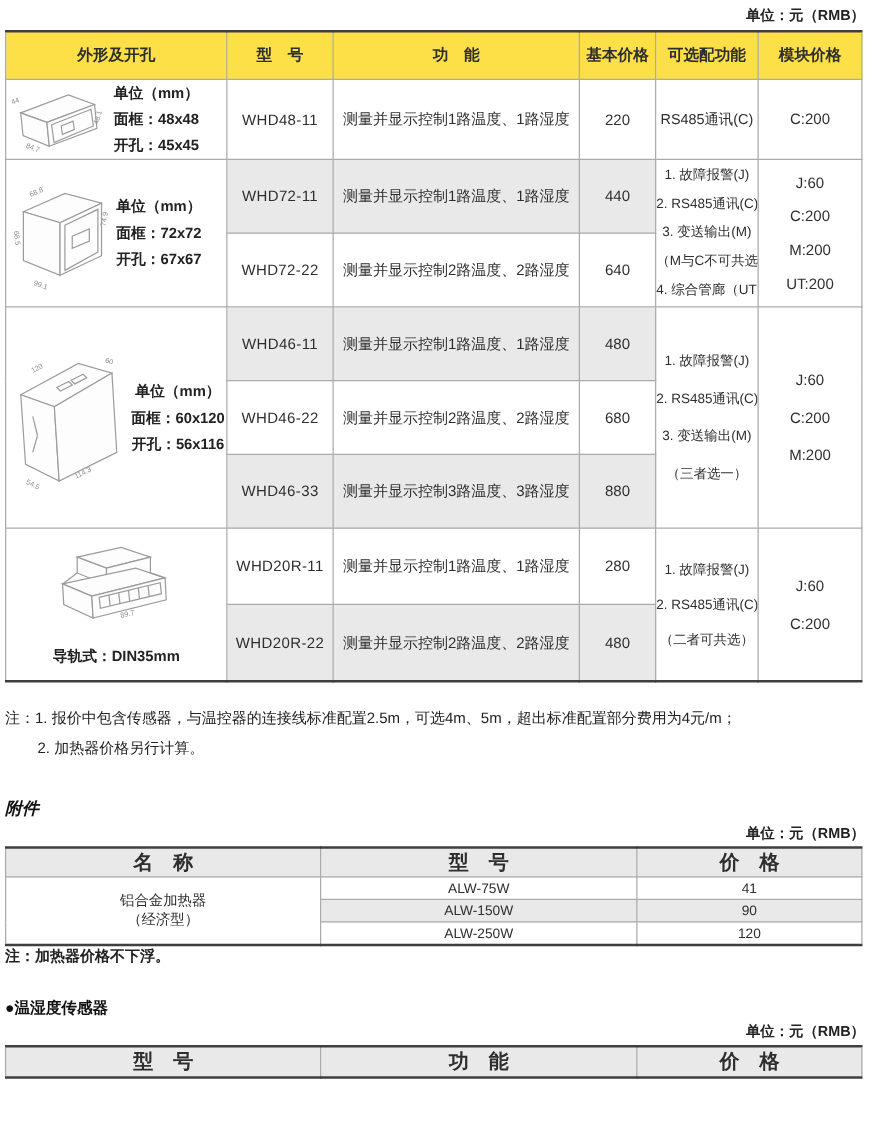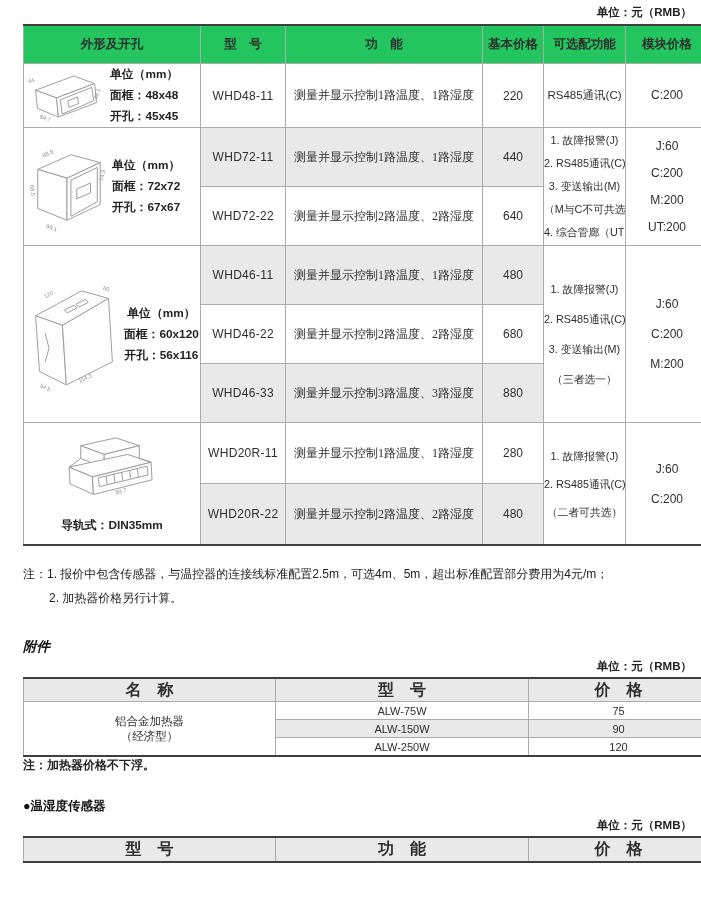--- a/index.html
+++ b/index.html
@@ -1,31 +1,31 @@
 <!DOCTYPE html>
 <html><head>
 <meta charset="utf-8">
 <style>
   html,body { margin:0; padding:0; background:#ffffff; }
   .page {
     position:relative; width:701px; height:899px; background:#fff;
     font-family:"Liberation Sans","DejaVu Sans",sans-serif; color:#2e2e2e;
-    box-sizing:border-box; padding:3px 8px 0 23px; overflow:hidden;
+    box-sizing:border-box; padding:3px 8px 0 4px; overflow:hidden;
   }
   .unit-label { text-align:right; font-size:11.5px; font-weight:700; padding:2px 1px 4px 0; color:#222; }
 
   
   table.grid { border-collapse:collapse; table-layout:fixed; width:685px; }
   table.main { border-top:2px solid #3f3f3f; border-bottom:2px solid #3f3f3f; }
   table.grid th, table.grid td { border:1px solid #ababab; padding:0; text-align:center; vertical-align:middle; font-size:12px; color:#2e2e2e; }
-  table.main th { height:37px; background:#22c55e; font-weight:700; font-size:12.5px; }
+  table.main th { height:37px; background:#fde047; font-weight:700; font-size:12.5px; }
   tr.r58 td { height:58px; }
   tr.r60 td { height:60px; }
   .shade { background:#e9e9e9; }
-  td.func { white-space:nowrap; font-size:11.5px;font-family:Liberation Serif, serif; }
+  td.func { white-space:nowrap; font-size:11.5px; }
   td.model { font-size:11.5px; letter-spacing:.3px; }
   td.opt { text-align:left; padding:2px 2px 2px 7px; overflow:hidden; }
   td.opt .ln { white-space:nowrap; font-size:10.8px; }
   td.opt .ln.center { text-align:center; font-size:11.5px; }
   .lh23 .ln { line-height:23px; }
   .lh28 .ln { line-height:28px; }
   .lh30 .ln { line-height:30px; }
   td.mod .ln { line-height:27px; font-size:12px; }
   td.mod.lh30m .ln { line-height:30px; }
   td.shape { padding:2px; }
@@ -270,21 +270,21 @@
       <th>名　称</th>
       <th>型　号</th>
       <th>价　格</th>
     </tr>
     <tr>
       <td class="namecell" rowspan="3">
         <div>铝合金加热器</div>
         <div>（经济型）</div>
       </td>
       <td>ALW-75W</td>
-      <td>75</td>
+      <td>41</td>
     </tr>
     <tr>
       <td class="shade">ALW-150W</td>
       <td class="shade">90</td>
     </tr>
     <tr>
       <td>ALW-250W</td>
       <td>120</td>
     </tr>
   </tbody>

